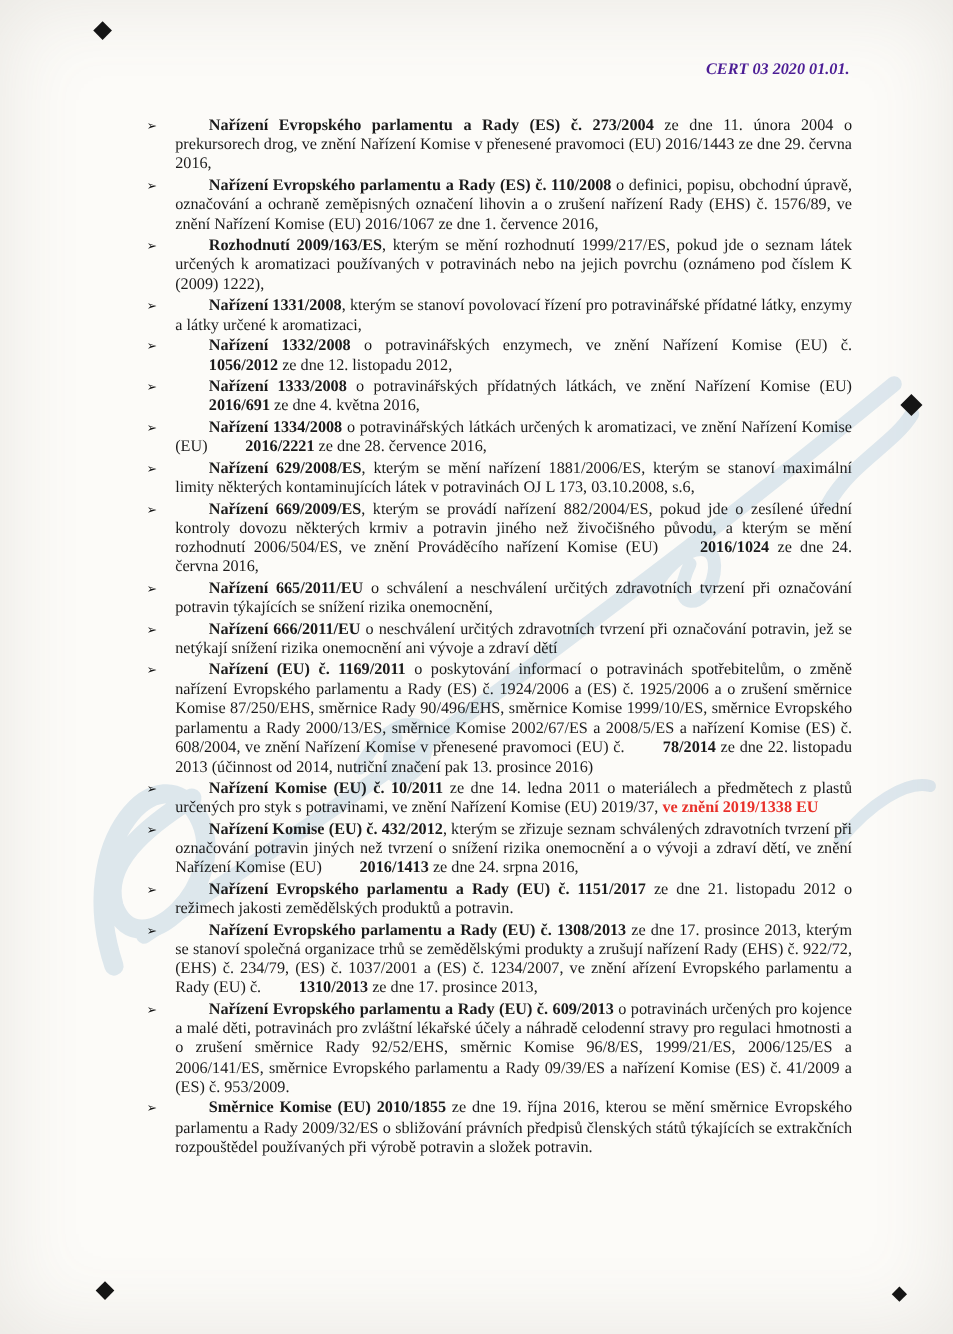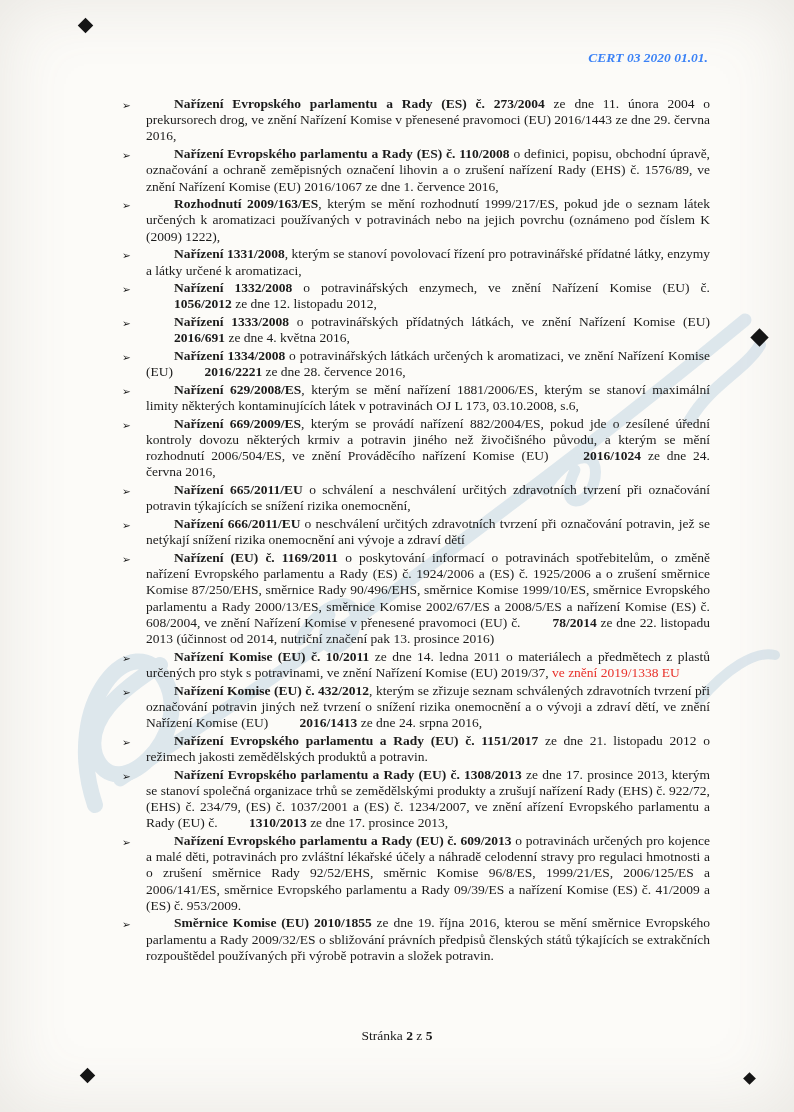--- a/index.html
+++ b/index.html
@@ -13,21 +13,21 @@
     width: 794px; height: 1112px;
     background: #fcfbf8;
     box-shadow: inset 0 0 70px rgba(110,105,95,0.14);
     overflow: hidden;
     color: var(--ink, #1b1b1b);
   }
   
   .docref {
     position: absolute; top: 50px; right: 86px;
     font-style: italic; font-weight: 600;
-    font-size: 13.5px; color: #3b82f6;
+    font-size: 13.5px; color: #4c1d95;
     z-index: 3;
   }
   
   .list {
     position: absolute; top: 96px; left: 122px; width: 588px;
     z-index: 2;
   }
   .item {
     display: flex; align-items: flex-start;
     margin-bottom: 1.5px;
@@ -40,21 +40,21 @@
     color: #141414;
   }
   .text {
     flex: 1 1 auto;
     font-size: 13.5px; line-height: 16.2px;
     text-align: justify;
     color: #1b1b1b;
   }
   .seg-bold { font-weight: bold; margin-left: 28px; }
   .seg-normal { font-weight: normal; font-family: Liberation Serif, serif; }
-  .seg-red { font-weight: normal; color: var(--red, #e8312a); }
+  .seg-red { font-weight: bold; color: var(--red, #e8312a); }
   
   .footer {
     position: absolute; top: 1028px; left: 0; width: 100%;
     text-align: center; font-size: 13.5px; color: #1b1b1b;
     z-index: 2;
   }
   .footer b { font-weight: bold; }
   
   .watermark {
     position: absolute; left: 0; top: 0; width: 794px; height: 1112px;
@@ -162,20 +162,14 @@
       <div class="item">
         <span class="bullet">➢</span>
         <span class="text"><span class="seg-bold">Nařízení Evropského parlamentu a Rady (EU) č. 609/2013</span><span class="seg-normal"> o potravinách určených pro kojence a malé děti, potravinách pro zvláštní lékařské účely a náhradě celodenní stravy pro regulaci hmotnosti a o zrušení směrnice Rady 92/52/EHS, směrnic Komise 96/8/ES, 1999/21/ES, 2006/125/ES a 2006/141/ES, směrnice Evropského parlamentu a Rady 09/39/ES a nařízení Komise (ES) č. 41/2009 a (ES) č. 953/2009.</span></span>
       </div>
       <div class="item">
         <span class="bullet">➢</span>
         <span class="text"><span class="seg-bold">Směrnice Komise (EU) 2010/1855</span><span class="seg-normal"> ze dne 19. října 2016, kterou se mění směrnice Evropského parlamentu a Rady 2009/32/ES o sbližování právních předpisů členských států týkajících se extrakčních rozpouštědel používaných při výrobě potravin a složek potravin.</span></span>
       </div>
     </div>
 
-  <div class="footer">
-    <span>Stránka</span>
-    <b>2</b>
-    <span>z</span>
-    <b>5</b>
-  </div>
 
 </div>
 
 </body></html>

